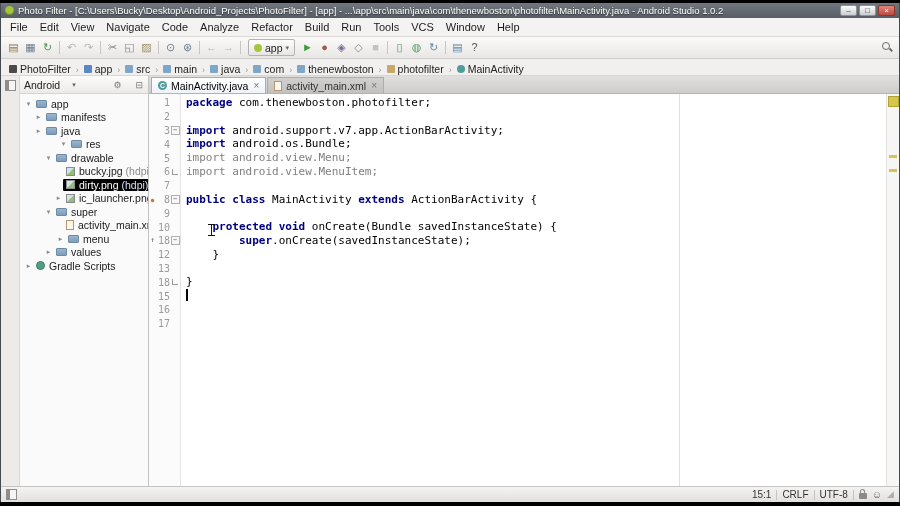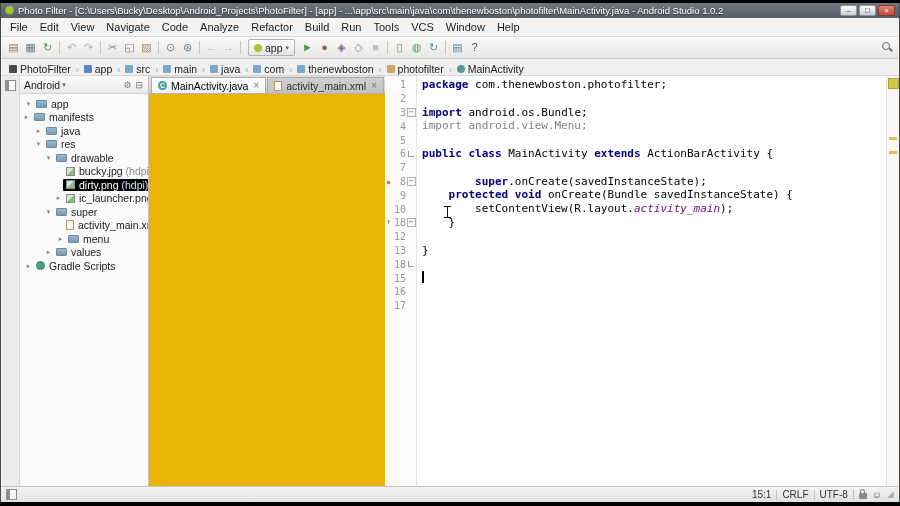--- a/index.html
+++ b/index.html
@@ -51,41 +51,41 @@
   .crumb-sep{color:#9a9a9a;font-size:9px;padding:0 1px}
 
   
   .main{flex:1;display:flex;min-height:0}
   .toolstrip{width:18px;flex:none;background:#ecebea;border-right:1px solid #d8d6d4;padding-top:4px;
              display:flex;flex-direction:column;align-items:center}
   .strip-ic{width:9px;height:9px;border:1px solid #8d8d8d;background:linear-gradient(90deg,#8d8d8d 3px,#f5f5f5 3px)}
 
   
   .project{width:128px;flex:none;display:flex;flex-direction:column;background:#fafafa;border-right:1px solid #c5c3c1}
-  .project-header{height:17px;flex:none;display:flex;align-items:center;padding:0 4px;gap:2px;
+  .project-header{height:17px;flex:none;display:flex;align-items:center;padding:0 4px;gap:12px;
                   background:linear-gradient(#fcfcfb,#eceae8);border-bottom:1px solid #d6d4d2;font-size:10.5px;color:#222}
   .ph-caret{font-size:7px;color:#666}
   .ph-spacer{flex:1}
   .ph-ic{font-size:9px;color:#7a7a7a;padding:0 1px}
   .tree{flex:1;overflow:hidden;padding-top:3px;font-size:10.5px;color:#1a1a1a}
   .tree-row{height:13.5px;display:flex;align-items:center;white-space:nowrap}
   .tree-arrow{width:9px;flex:none;font-size:7px;color:#8a8a8a;text-align:center}
   .tree-content{display:flex;align-items:center;padding:0 3px;border-radius:1px}
   .tree-content.sel{background:#000000;color:#fff}
   .tree-content.sel .tree-suffix{color:#d5e2f5}
   .tree-suffix{color:#8a8a8a;margin-left:3px}
   .tree-label{margin-left:4px}
   .ti{display:inline-block;flex:none;box-sizing:border-box}
   .ti-folder{width:11px;height:8px;background:linear-gradient(#9ab6d0,#7d9cba);border:1px solid #6f8aa3;border-radius:1px}
   .ti-image{width:9px;height:9px;border:1px solid #8a8a8a;background:linear-gradient(135deg,#cfe3f2 49%,#8fbf6f 51%)}
   .ti-xml{width:8px;height:10px;border:1px solid #b8956a;background:#fdf6ec}
   .ti-gradle{width:9px;height:9px;border-radius:50%;background:#4f9e86;border:1px solid #3d7a68}
 
   
-  .editor-col{flex:1;display:flex;flex-direction:row;min-width:0;background:#eab308}
+  .editor-col{flex:1;display:flex;flex-direction:column;min-width:0;background:#eab308}
   .tabbar{height:17px;flex:none;display:flex;align-items:flex-end;padding-left:2px;
           background:linear-gradient(#e2e0de,#cfcdcb);border-bottom:1px solid #b5b3b1;font-size:10.5px}
   .tab{height:16px;display:flex;align-items:center;gap:4px;padding:0 6px;margin-right:1px;box-sizing:border-box;
        border:1px solid #aeacaa;border-bottom:none;background:linear-gradient(#d2d0ce,#c3c1bf);color:#333}
   .tab.active{background:linear-gradient(#ffffff,#eef3fa);color:#000}
   .tab-ic-class{width:9px;height:9px;border-radius:50%;background:#4f9e9a;color:#fff;font-size:7px;
                 line-height:9px;text-align:center;font-weight:bold;flex:none}
   .tab-ic-xml{width:8px;height:10px;border:1px solid #b8956a;background:#fdf6ec;flex:none;box-sizing:border-box}
   .tab-close{color:#777;font-size:10px;line-height:10px;padding-left:1px}
 
@@ -269,35 +269,35 @@
         <span class="ph-ic">⊟</span>
       </div>
       <div class="tree">
           <div class="tree-row" style="padding-left: 4px;">
             <span class="tree-arrow">▾</span>
             <span class="tree-content">
               <span class="ti ti-folder"></span>
               <span class="tree-label">app</span>
             </span>
           </div>
-          <div class="tree-row" style="padding-left: 2px;">
-            <span class="tree-arrow">▸</span>
-            <span class="tree-content">
-              <span class="ti ti-folder"></span>
-              <span class="tree-label">manifests</span>
-            </span>
-          </div>
           <div class="tree-row" style="padding-left: 14px;">
             <span class="tree-arrow">▸</span>
             <span class="tree-content">
               <span class="ti ti-folder"></span>
+              <span class="tree-label">manifests</span>
+            </span>
+          </div>
+          <div class="tree-row" style="padding-left: 14px;">
+            <span class="tree-arrow">▸</span>
+            <span class="tree-content">
+              <span class="ti ti-folder"></span>
               <span class="tree-label">java</span>
             </span>
           </div>
-          <div class="tree-row" style="padding-left: 14px;">
+          <div class="tree-row" style="padding-left: 14px; margin-left: 25px;">
             <span class="tree-arrow">▾</span>
             <span class="tree-content">
               <span class="ti ti-folder"></span>
               <span class="tree-label">res</span>
             </span>
           </div>
           <div class="tree-row" style="padding-left: 24px;">
             <span class="tree-arrow">▾</span>
             <span class="tree-content">
               <span class="ti ti-folder"></span>
@@ -474,28 +474,29 @@
               <span class="g-mark"></span>
               <span class="g-num">17</span>
               <span class="g-fold"></span>
             </div>
           </div>
         <div class="code">
           <div class="margin-line"></div>
           <div class="ibeam"></div>
         <div class="code-line"><span class="kw">package</span><span class="pl"> com.thenewboston.photofilter;</span></div>
             <div class="code-line"></div>
+            <div class="code-line"><span class="kw">import</span><span class="pl"> android.support.v7.app.ActionBarActivity;</span></div>
             <div class="code-line"><span class="kw">import</span><span class="pl"> android.os.Bundle;</span></div>
             <div class="code-line"><span class="gr">import android.view.Menu;</span></div>
+            <div class="code-line"><span class="gr">import android.view.MenuItem;</span></div>
             <div class="code-line"></div>
             <div class="code-line"><span class="kw">public class</span><span class="pl"> MainActivity </span><span class="kw">extends</span><span class="pl"> ActionBarActivity {</span></div>
             <div class="code-line"></div>
+            <div class="code-line"><span class="pl">    </span><span class="kw">protected</span><span class="pl"> </span><span class="kw">void</span><span class="pl"> onCreate(Bundle savedInstanceState) {</span></div>
             <div class="code-line"><span class="pl">        </span><span class="kw">super</span><span class="pl">.onCreate(savedInstanceState);</span></div>
-            <div class="code-line"><span class="pl">    </span><span class="kw">protected</span><span class="pl"> </span><span class="kw">void</span><span class="pl"> onCreate(Bundle savedInstanceState) {</span></div>
-            <div class="code-line"><span class="pl">        setContentView(R.layout.</span><span class="st">activity_main</span><span class="pl">);</span></div>
             <div class="code-line"><span class="pl">    }</span></div>
             <div class="code-line"></div>
             <div class="code-line"><span class="pl">}</span></div>
             <div class="code-line"></div>
             <div class="caret" style="top: 195.2px; left: 5px;"></div>
           </div>
         <div class="stripe">
           <div class="stripe-status"></div>
         <div class="stripe-mark" style="top: 61.2px;"></div>
             <div class="stripe-mark" style="top: 75px;"></div>

